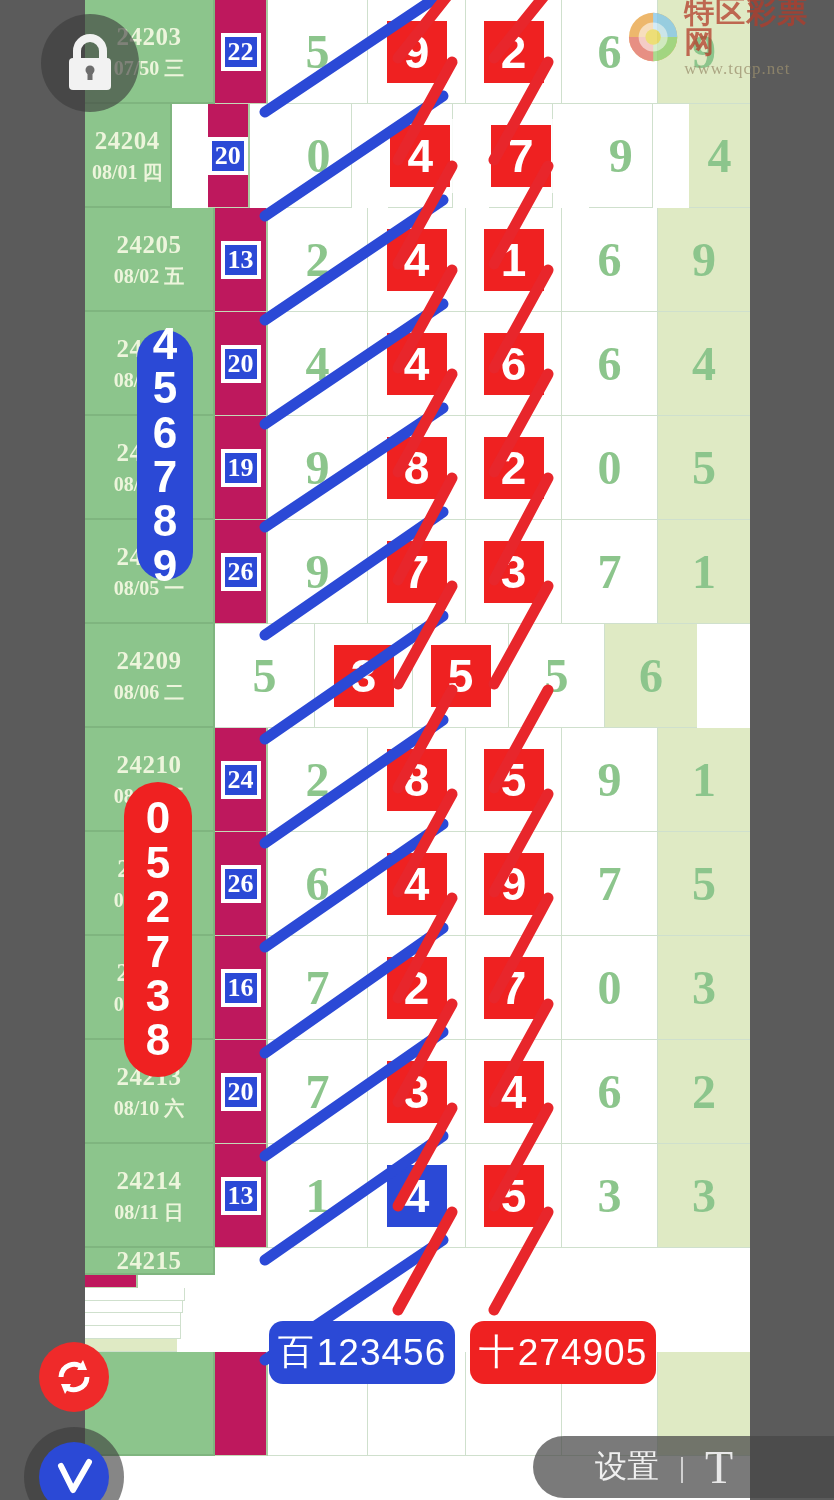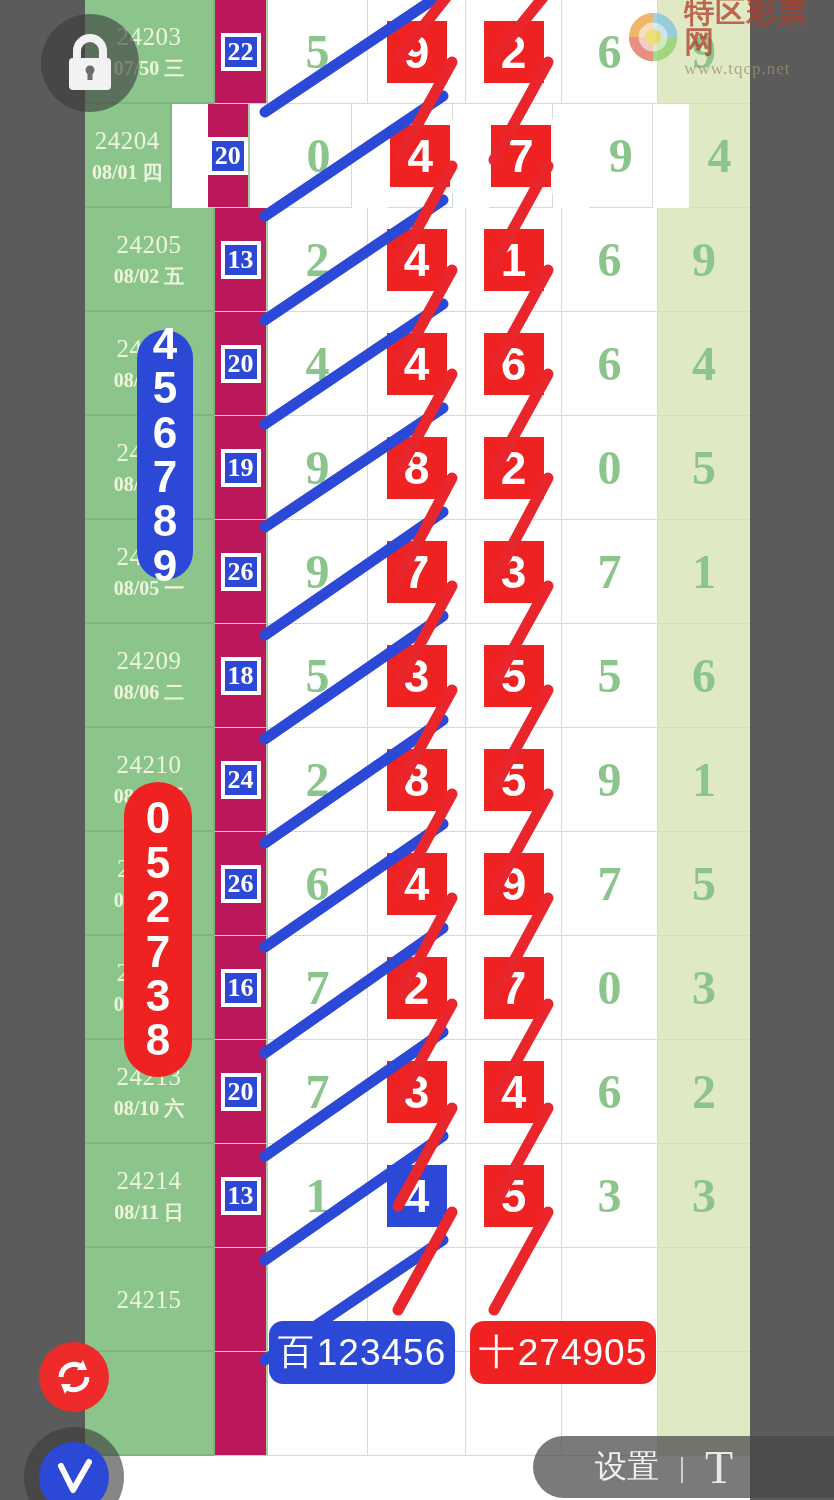--- a/index.html
+++ b/index.html
@@ -16,21 +16,21 @@
     position:absolute;left:85px;top:0;width:665px;height:1500px;
     background:#ffffff;
   }
   .row{position:absolute;left:0;width:665px;display:flex;}
   .cell{position:relative;box-sizing:border-box;
         border-right:1px solid #cfe0cd;border-bottom:1px solid #cfe0cd;
         display:flex;align-items:center;justify-content:center;}
   .c-label{width:130px;background:#8cc58c;border-right:2px solid #7fb57f;
            border-bottom:2px solid #7fb57f;
            flex-direction:column;color:#edf5dc;}
-  .c-label .issue{font-size:25px;letter-spacing:.5px;line-height:1;font-weight:normal;}
+  .c-label .issue{font-size:25px;letter-spacing:.5px;line-height:1;font-weight:bold;}
   .c-label .date{font-size:20px;margin-top:9px;line-height:1;font-weight:bold;}
   .c-sum{width:53px;background:#be185d;border-right:2px solid #a8cda0;
          border-bottom:1px solid #c4d9b6;}
   .c-num{width:100px;background:#fff;}
   .c-num.n2{width:98px;}
   .c-num.n3{width:96px;}
   .c-num.n4{width:96px;}
   .c-tail{width:92px;background:#dfeac4;border-right:none;}
 
   .plain{font-size:48px;color:#8cc58c;font-weight:bold;line-height:1;
@@ -266,23 +266,20 @@
         </div>
         <div class="cell c-tail" style="height: 104px;">
           <span class="tailnum">1</span>
         </div>
       </div>
       <div class="row" style="top: 624px; height: 104px;">
         <div class="cell c-label" style="height: 104px;">
           <div class="issue">24209</div>
           <div class="date">08/06 二</div>
         </div>
-        <div class="cell c-sum" style="height: 104px;">
-          <div class="sumchip">18</div>
-        </div>
         <div class="cell c-num" style="height: 104px;">
           <span class="plain">5</span>
         </div>
         <div class="cell c-num n2" style="height: 104px;">
           <div class="box red">3</div>
         </div>
         <div class="cell c-num n3" style="height: 104px;">
           <div class="box red">5</div>
         </div>
         <div class="cell c-num n4" style="height: 104px;">
@@ -405,21 +402,21 @@
         <div class="cell c-num n3" style="height: 104px;">
           <div class="box red">5</div>
         </div>
         <div class="cell c-num n4" style="height: 104px;">
           <span class="plain">3</span>
         </div>
         <div class="cell c-tail" style="height: 104px;">
           <span class="tailnum">3</span>
         </div>
       </div>
-      <div class="row" style="top: 1248px; height: 104px;">
+      <div class="row" style="top: 1248px; height: 104px; flex-direction: column;">
         <div class="cell c-label" style="height: 104px;">
           <div class="issue">24215</div>
         </div>
         <div class="cell c-sum" style="height: 104px;"></div>
         <div class="cell c-num" style="height: 104px;"></div>
         <div class="cell c-num n2" style="height: 104px;"></div>
         <div class="cell c-num n3" style="height: 104px;"></div>
         <div class="cell c-num n4" style="height: 104px;"></div>
         <div class="cell c-tail" style="height: 104px;"></div>
       </div>

